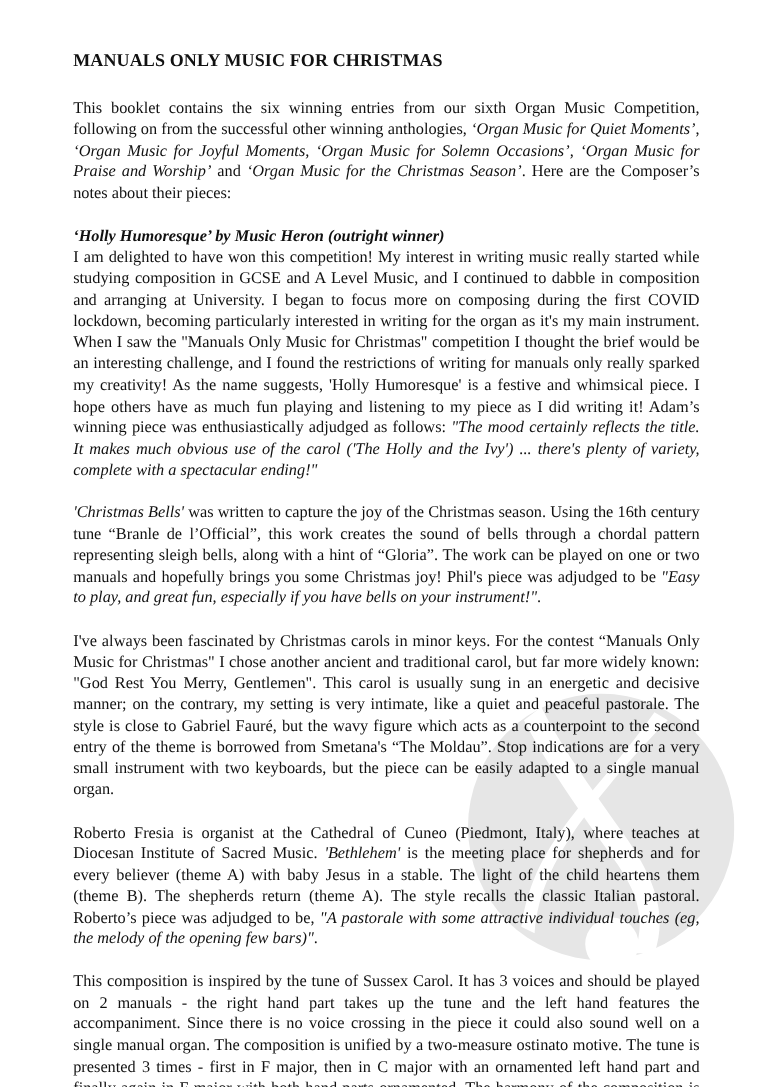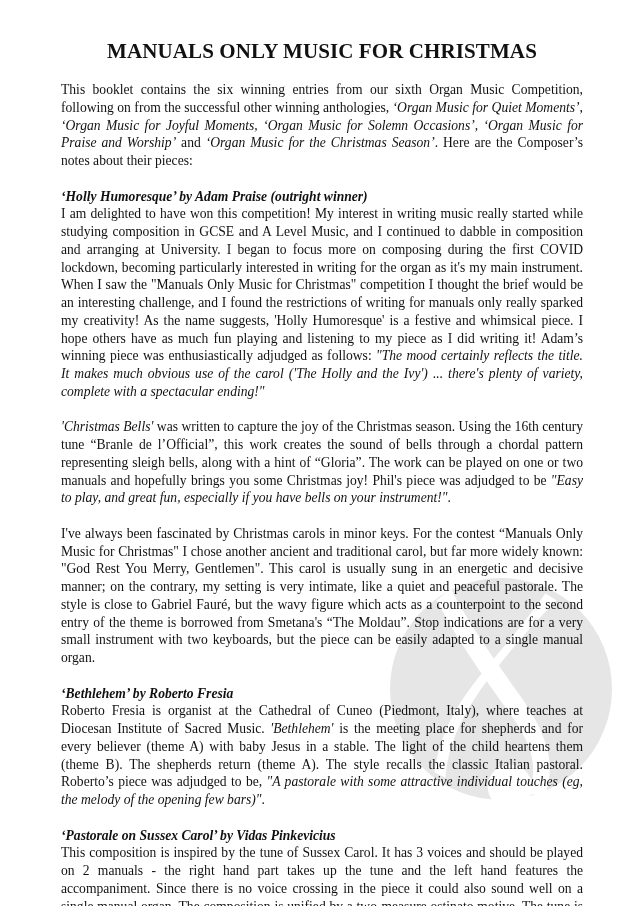--- a/index.html
+++ b/index.html
@@ -10,22 +10,22 @@
   }
   .watermark {
     position: absolute; left: 390px; top: 578px; width: 222px; height: 222px;
     z-index: 0;
   }
   .page {
     position: absolute; left: 61px; top: 38px; width: 522px;
     z-index: 1;
   }
   h1 {
-    margin: 0 0 17px 0; text-align: center;
-    font-size: 21px; font-weight: bold; letter-spacing: 0.1px;
+    margin: 0 0 17px 0; 
+    font-size: 15px; font-weight: bold; letter-spacing: 0.1px;
     line-height: 26px;
   }
   p {
     margin: 0; font-size: 13.6px; line-height: 17.75px; text-align: justify;
   }
   .intro { margin-bottom: 17.75px; }
   .section { margin-bottom: 17.75px; }
   .heading { font-weight: bold; font-style: italic; font-size: 13.6px; line-height: 17.75px; }
   i { }
 </style>
@@ -38,35 +38,33 @@
   <path d="M150 20 C 125 45, 100 75, 82 100 C 65 125, 52 150, 50 180 L 40 175 C 45 140, 60 115, 78 92 C 95 70, 118 45, 140 14 Z" fill="#ffffff"></path>
   <circle cx="108" cy="188" r="20" fill="#ffffff"></circle>
 </svg>
 
 <div class="page">
   <h1>MANUALS ONLY MUSIC FOR CHRISTMAS</h1>
 
   <p class="intro"><span>This booklet contains the six winning entries from our sixth Organ Music Competition, following on from the successful other winning anthologies, </span><i>‘Organ Music for Quiet Moments’</i><span>, </span><i>‘Organ Music for Joyful Moments, ‘Organ Music for Solemn Occasions’, ‘Organ Music for Praise and Worship’</i><span> and </span><i>‘Organ Music for the Christmas Season’</i><span>. Here are the Composer’s notes about their pieces:</span></p>
 
   <div class="section">
-    <div class="heading">‘Holly Humoresque’ by Adam Praise (outright winner)</div>
+    <div class="heading">‘Holly Humoresque’ by Music Heron (outright winner)</div>
     <p><span>I am delighted to have won this competition! My interest in writing music really started while studying composition in GCSE and A Level Music, and I continued to dabble in composition and arranging at University. I began to focus more on composing during the first COVID lockdown, becoming particularly interested in writing for the organ as it's my main instrument. When I saw the "Manuals Only Music for Christmas" competition I thought the brief would be an interesting challenge, and I found the restrictions of writing for manuals only really sparked my creativity! As the name suggests, 'Holly Humoresque' is a festive and whimsical piece. I hope others have as much fun playing and listening to my piece as I did writing it! Adam’s winning piece was enthusiastically adjudged as follows: </span><i>"The mood certainly reflects the title. It makes much obvious use of the carol ('The Holly and the Ivy') ... there's plenty of variety, complete with a spectacular ending!"</i></p>
   </div>
 
   <div class="section">
     <p><i>'Christmas Bells'</i><span> was written to capture the joy of the Christmas season. Using the 16th century tune “Branle de l’Official”, this work creates the sound of bells through a chordal pattern representing sleigh bells, along with a hint of “Gloria”. The work can be played on one or two manuals and hopefully brings you some Christmas joy! Phil's piece was adjudged to be </span><i>"Easy to play, and great fun, especially if you have bells on your instrument!"</i><span>.</span></p>
   </div>
 
   <div class="section">
     <p><span>I've always been fascinated by Christmas carols in minor keys. For the contest “Manuals Only Music for Christmas" I chose another ancient and traditional carol, but far more widely known: "God Rest You Merry, Gentlemen". This carol is usually sung in an energetic and decisive manner; on the contrary, my setting is very intimate, like a quiet and peaceful pastorale. The style is close to Gabriel Fauré, but the wavy figure which acts as a counterpoint to the second entry of the theme is borrowed from Smetana's “The Moldau”. Stop indications are for a very small instrument with two keyboards, but the piece can be easily adapted to a single manual organ.</span></p>
   </div>
 
   <div class="section">
-    <div class="heading">‘Bethlehem’ by Roberto Fresia</div>
     <p><span>Roberto Fresia is organist at the Cathedral of Cuneo (Piedmont, Italy), where teaches at Diocesan Institute of Sacred Music. </span><i>'Bethlehem'</i><span> is the meeting place for shepherds and for every believer (theme A) with baby Jesus in a stable. The light of the child heartens them (theme B). The shepherds return (theme A). The style recalls the classic Italian pastoral. Roberto’s piece was adjudged to be, </span><i>"A pastorale with some attractive individual touches (eg, the melody of the opening few bars)"</i><span>.</span></p>
   </div>
 
   <div class="section">
-    <div class="heading">‘Pastorale on Sussex Carol’ by Vidas Pinkevicius</div>
     <p><span>This composition is inspired by the tune of Sussex Carol. It has 3 voices and should be played on 2 manuals - the right hand part takes up the tune and the left hand features the accompaniment. Since there is no voice crossing in the piece it could also sound well on a single manual organ. The composition is unified by a two-measure ostinato motive. The tune is presented 3 times - first in F major, then in C major with an ornamented left hand part and finally again in F major with both hand parts ornamented. The harmony of the composition is coloured by the use of Mixolydian mode in the accompaniment part. This piece will be very effective in liturgical and concert playing whenever gentle and calm music is desired.</span></p>
   </div>
 
 </div>
 
 </body></html>

